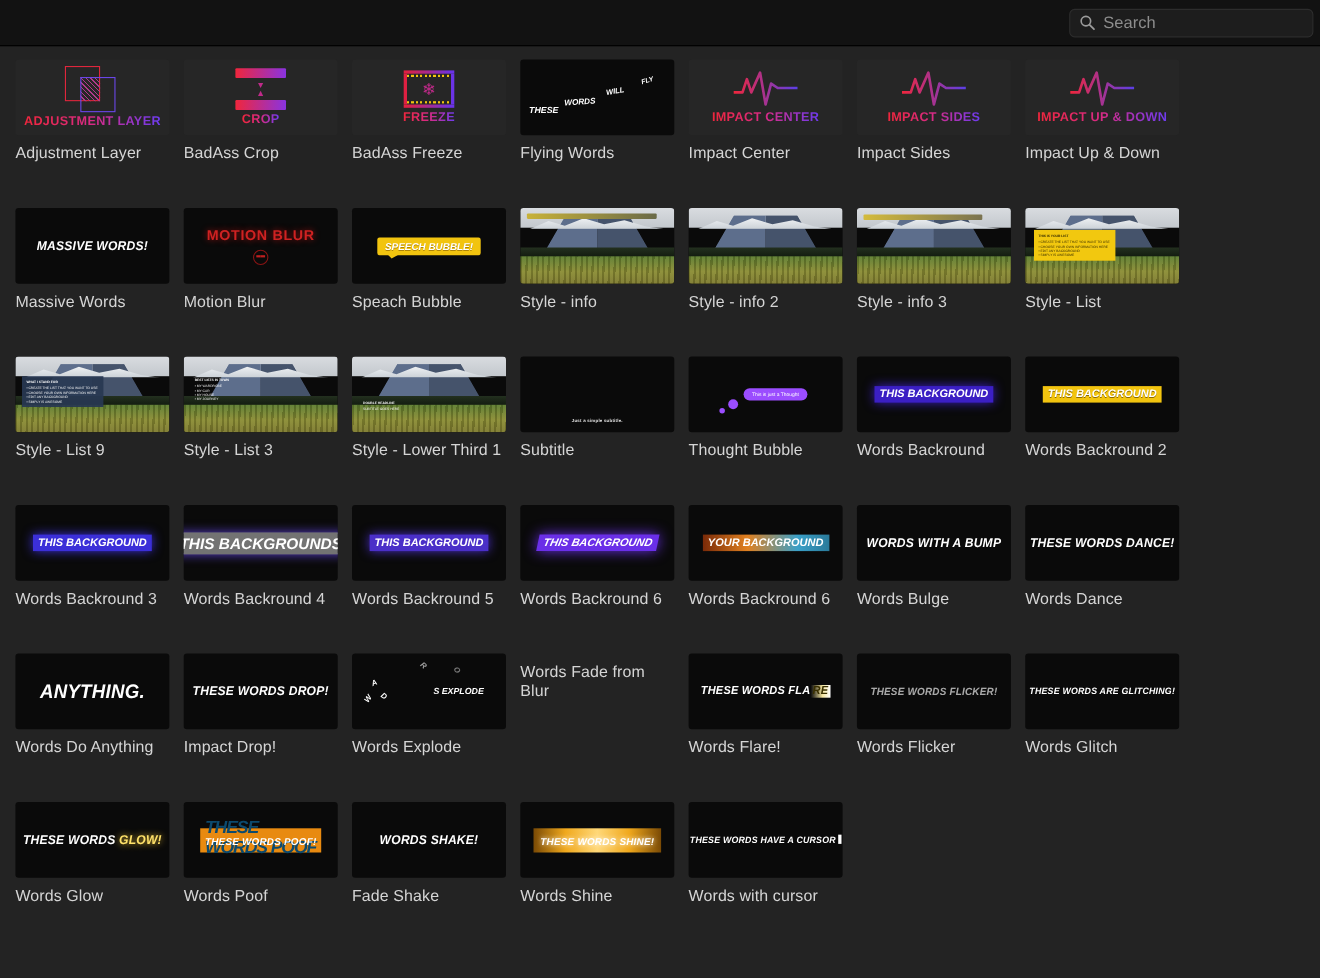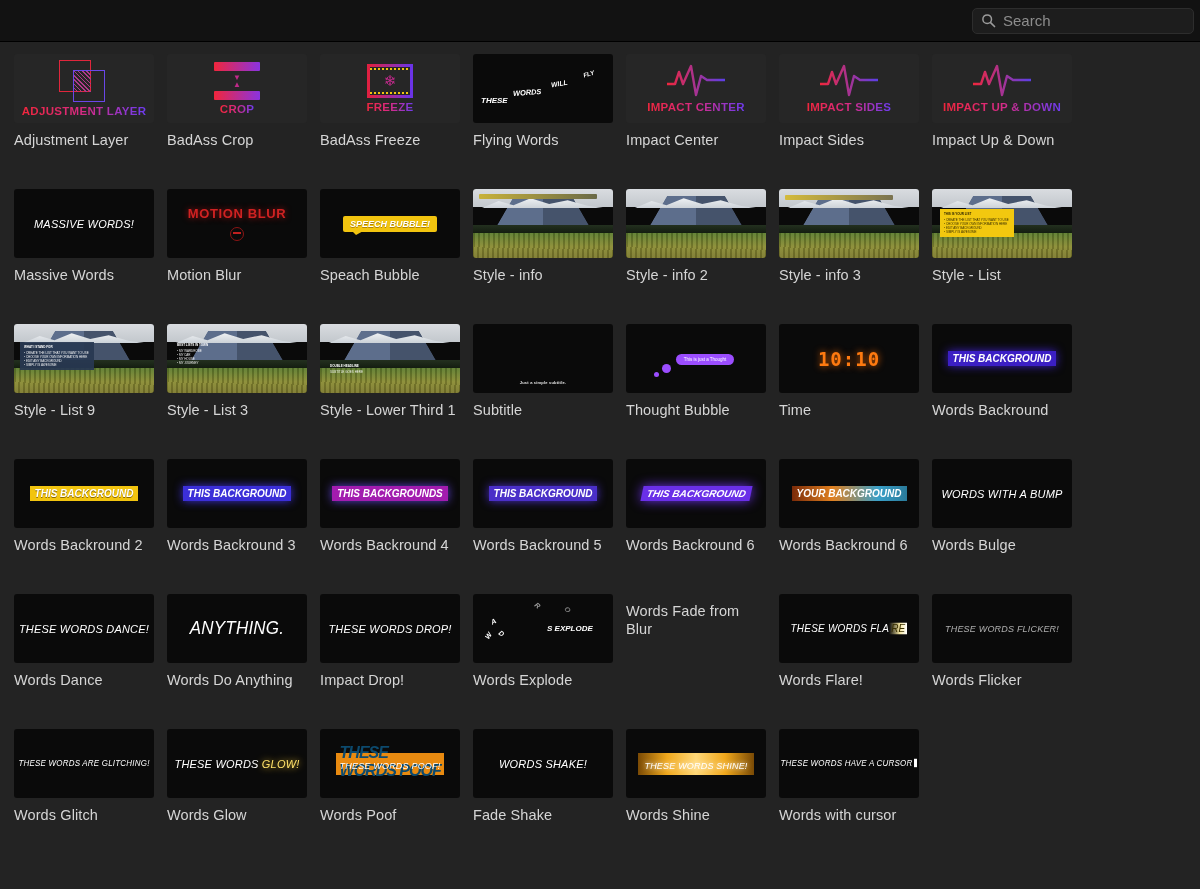--- a/index.html
+++ b/index.html
@@ -71,21 +71,21 @@
     width: 140px;
     color: #d5d5d5;
     font-size: 14.5px;
     line-height: 18px;
     letter-spacing: .1px;
   }
 
   
   .wt {
     font-family: "Liberation Sans", sans-serif;
-    font-weight: normal;
+    font-weight: bold;
     font-style: italic;
     color: #fff;
     white-space: nowrap;
     letter-spacing: .2px;
     transform: scaleY(1.05);
   }
 
   
   .icon-thumb { background: #262626; }
   .grad-text {
@@ -447,45 +447,39 @@
       <div class="label">Subtitle</div>
     </div>
     <div class="cell">
       <div class="thumb">
         <div style="position:relative;margin-left:18px;margin-bottom:6px"><span class="thought">This is just a Thought<i class="d1"></i><i class="d2"></i></span></div>
       </div>
       <div class="label">Thought Bubble</div>
     </div>
     <div class="cell">
       <div class="thumb">
-        <span class="clock">10:10</span>
-      </div>
-      <div class="label">Time</div>
-    </div>
-    <div class="cell">
-      <div class="thumb">
         <span class="bg-chip" style="font-size:10px;background:#3b1fc4;box-shadow:0 0 10px #3b1fc4">THIS BACKGROUND</span>
       </div>
       <div class="label">Words Backround</div>
     </div>
     <div class="cell">
       <div class="thumb">
         <span class="bg-chip film-strip" style="font-size:10px;background:#f2c40f;color:#fff;text-shadow:0 1px 0 #8a6a00">THIS BACKGROUND</span>
       </div>
       <div class="label">Words Backround 2</div>
     </div>
     <div class="cell">
       <div class="thumb">
         <span class="bg-chip" style="font-size:10px;background:#3b2fd8;box-shadow:0 0 10px #3b2fd8">THIS BACKGROUND</span>
       </div>
       <div class="label">Words Backround 3</div>
     </div>
     <div class="cell">
       <div class="thumb">
-        <span class="bg-chip" style="font-size:10px;background:#a21caf;box-shadow:0 0 10px #5b3fd0">THIS BACKGROUNDS</span>
+        <span class="bg-chip" style="font-size:14px;background:#737373;box-shadow:0 0 10px #5b3fd0">THIS BACKGROUNDS</span>
       </div>
       <div class="label">Words Backround 4</div>
     </div>
     <div class="cell">
       <div class="thumb">
         <span class="bg-chip" style="font-size:10px;background:#4a2fc8;box-shadow:0 0 10px #4a2fc8">THIS BACKGROUND</span>
       </div>
       <div class="label">Words Backround 5</div>
     </div>
     <div class="cell">

